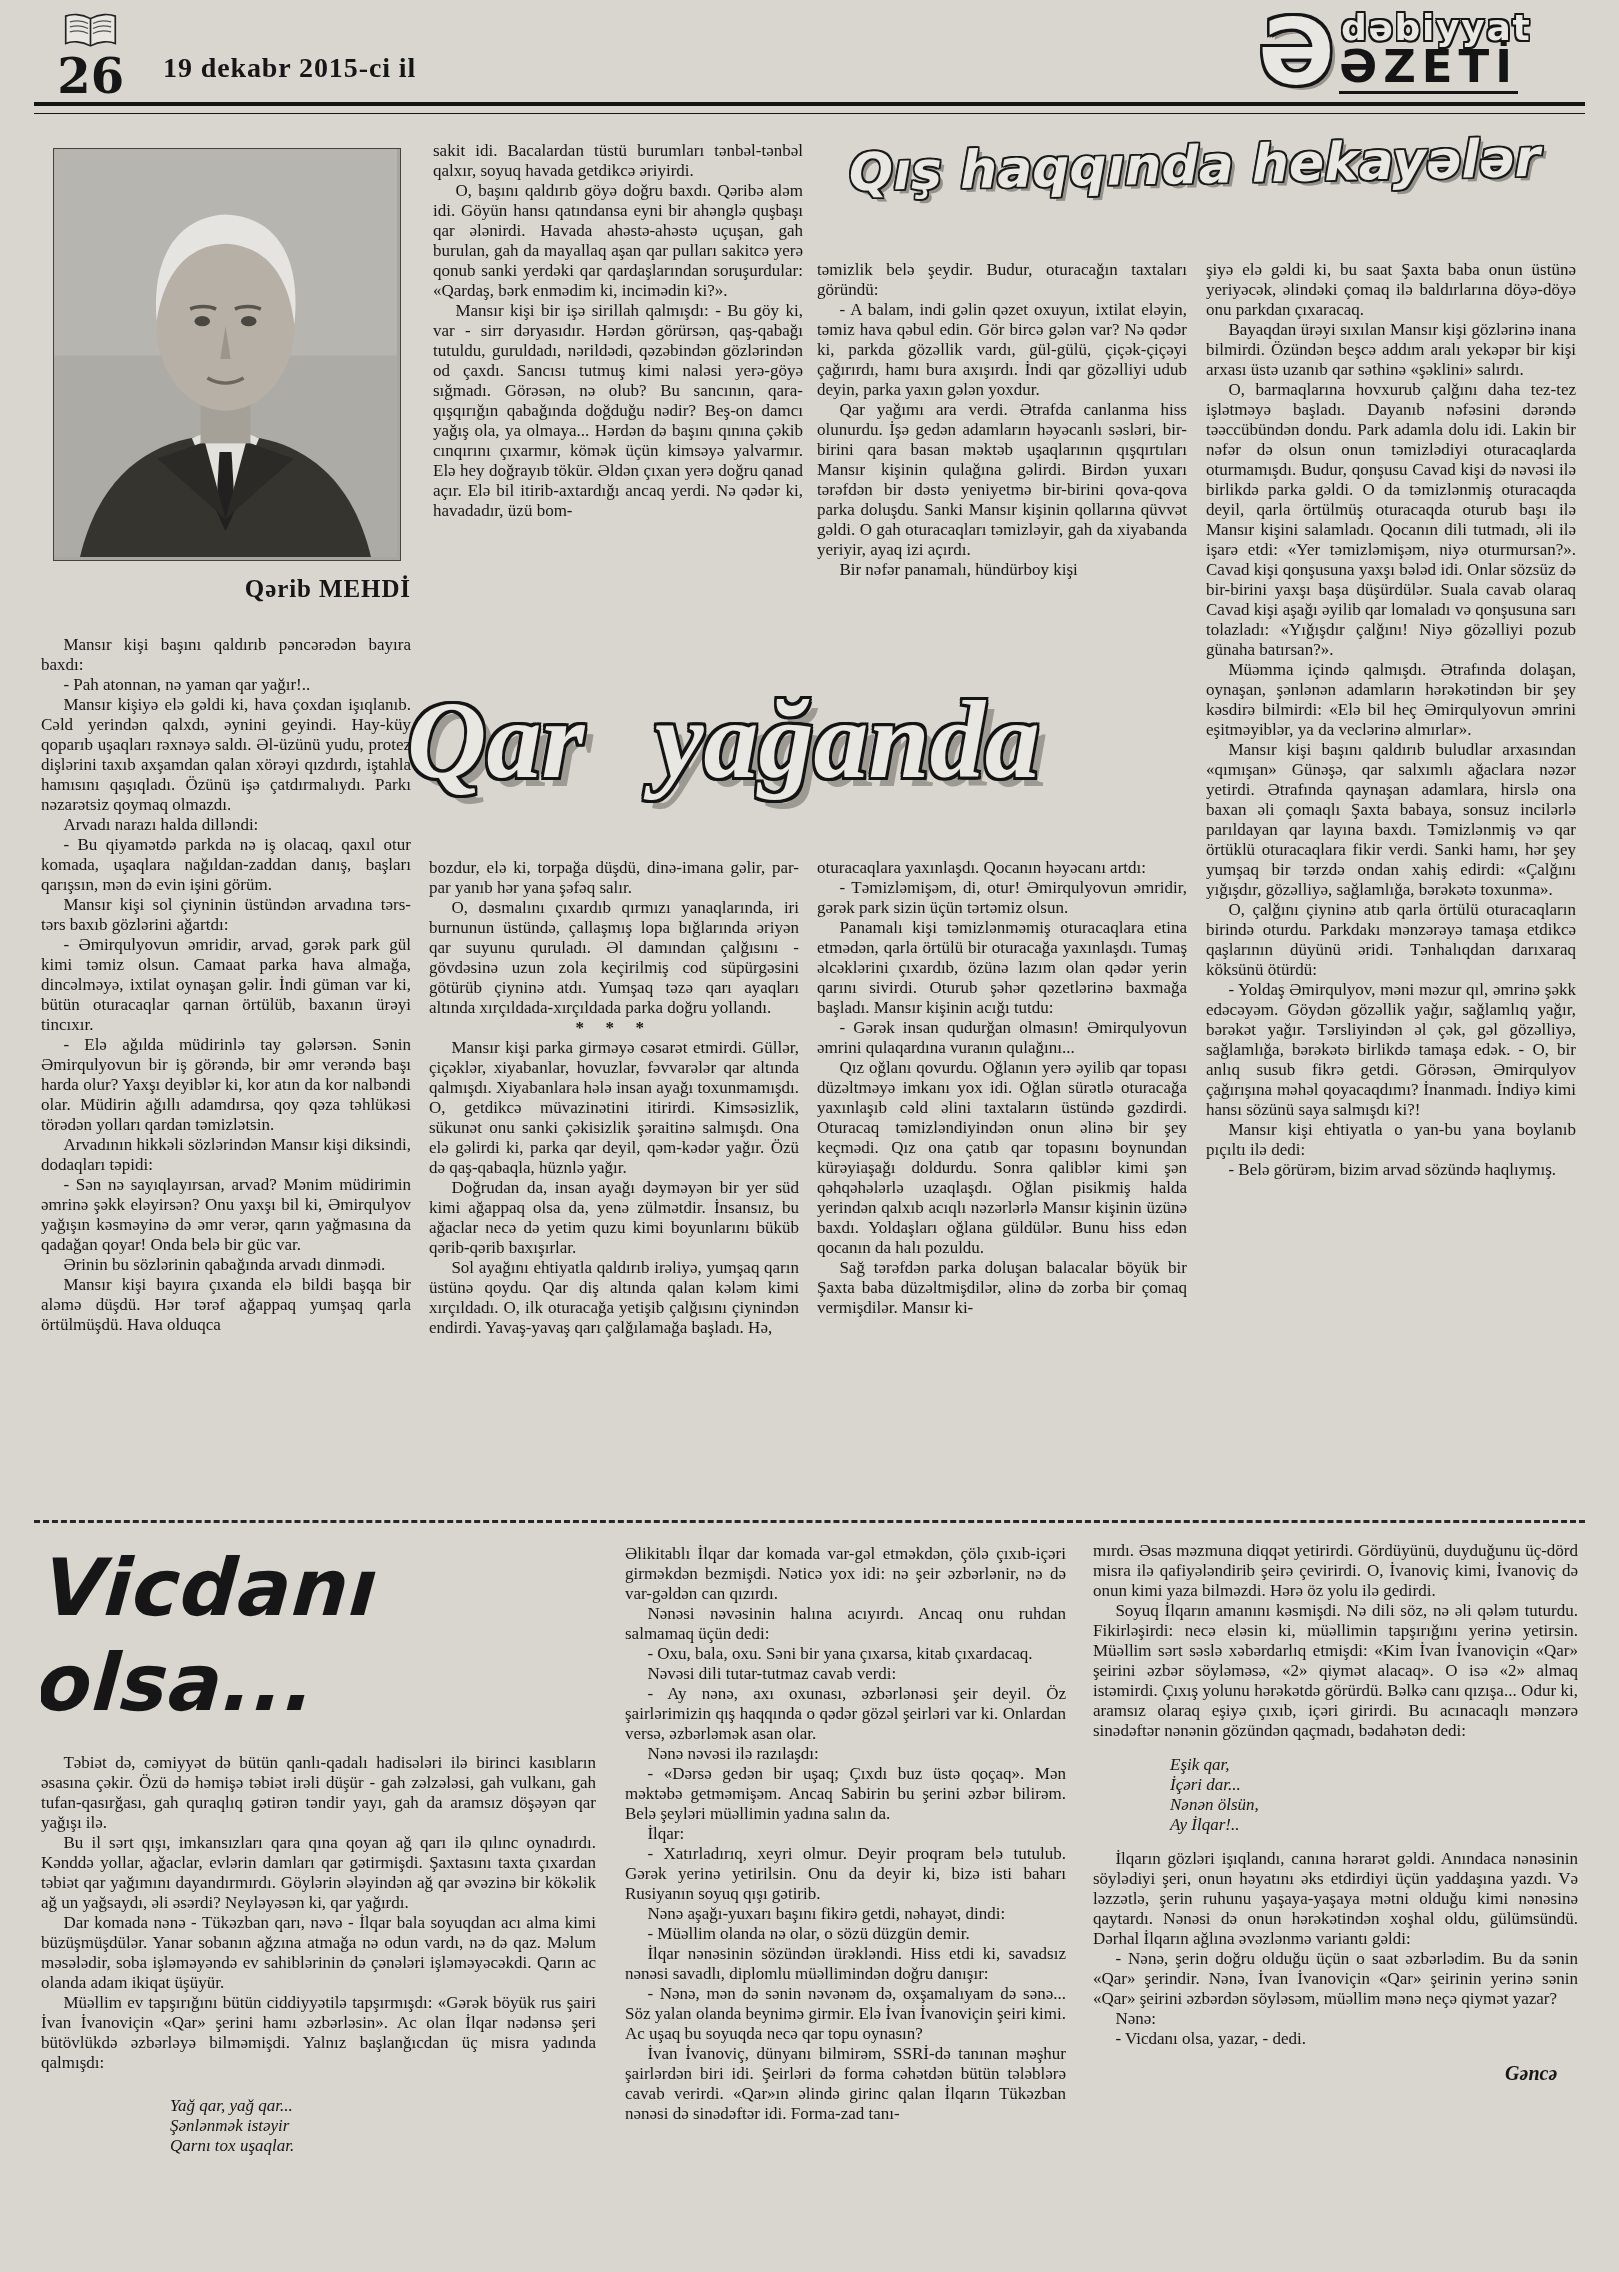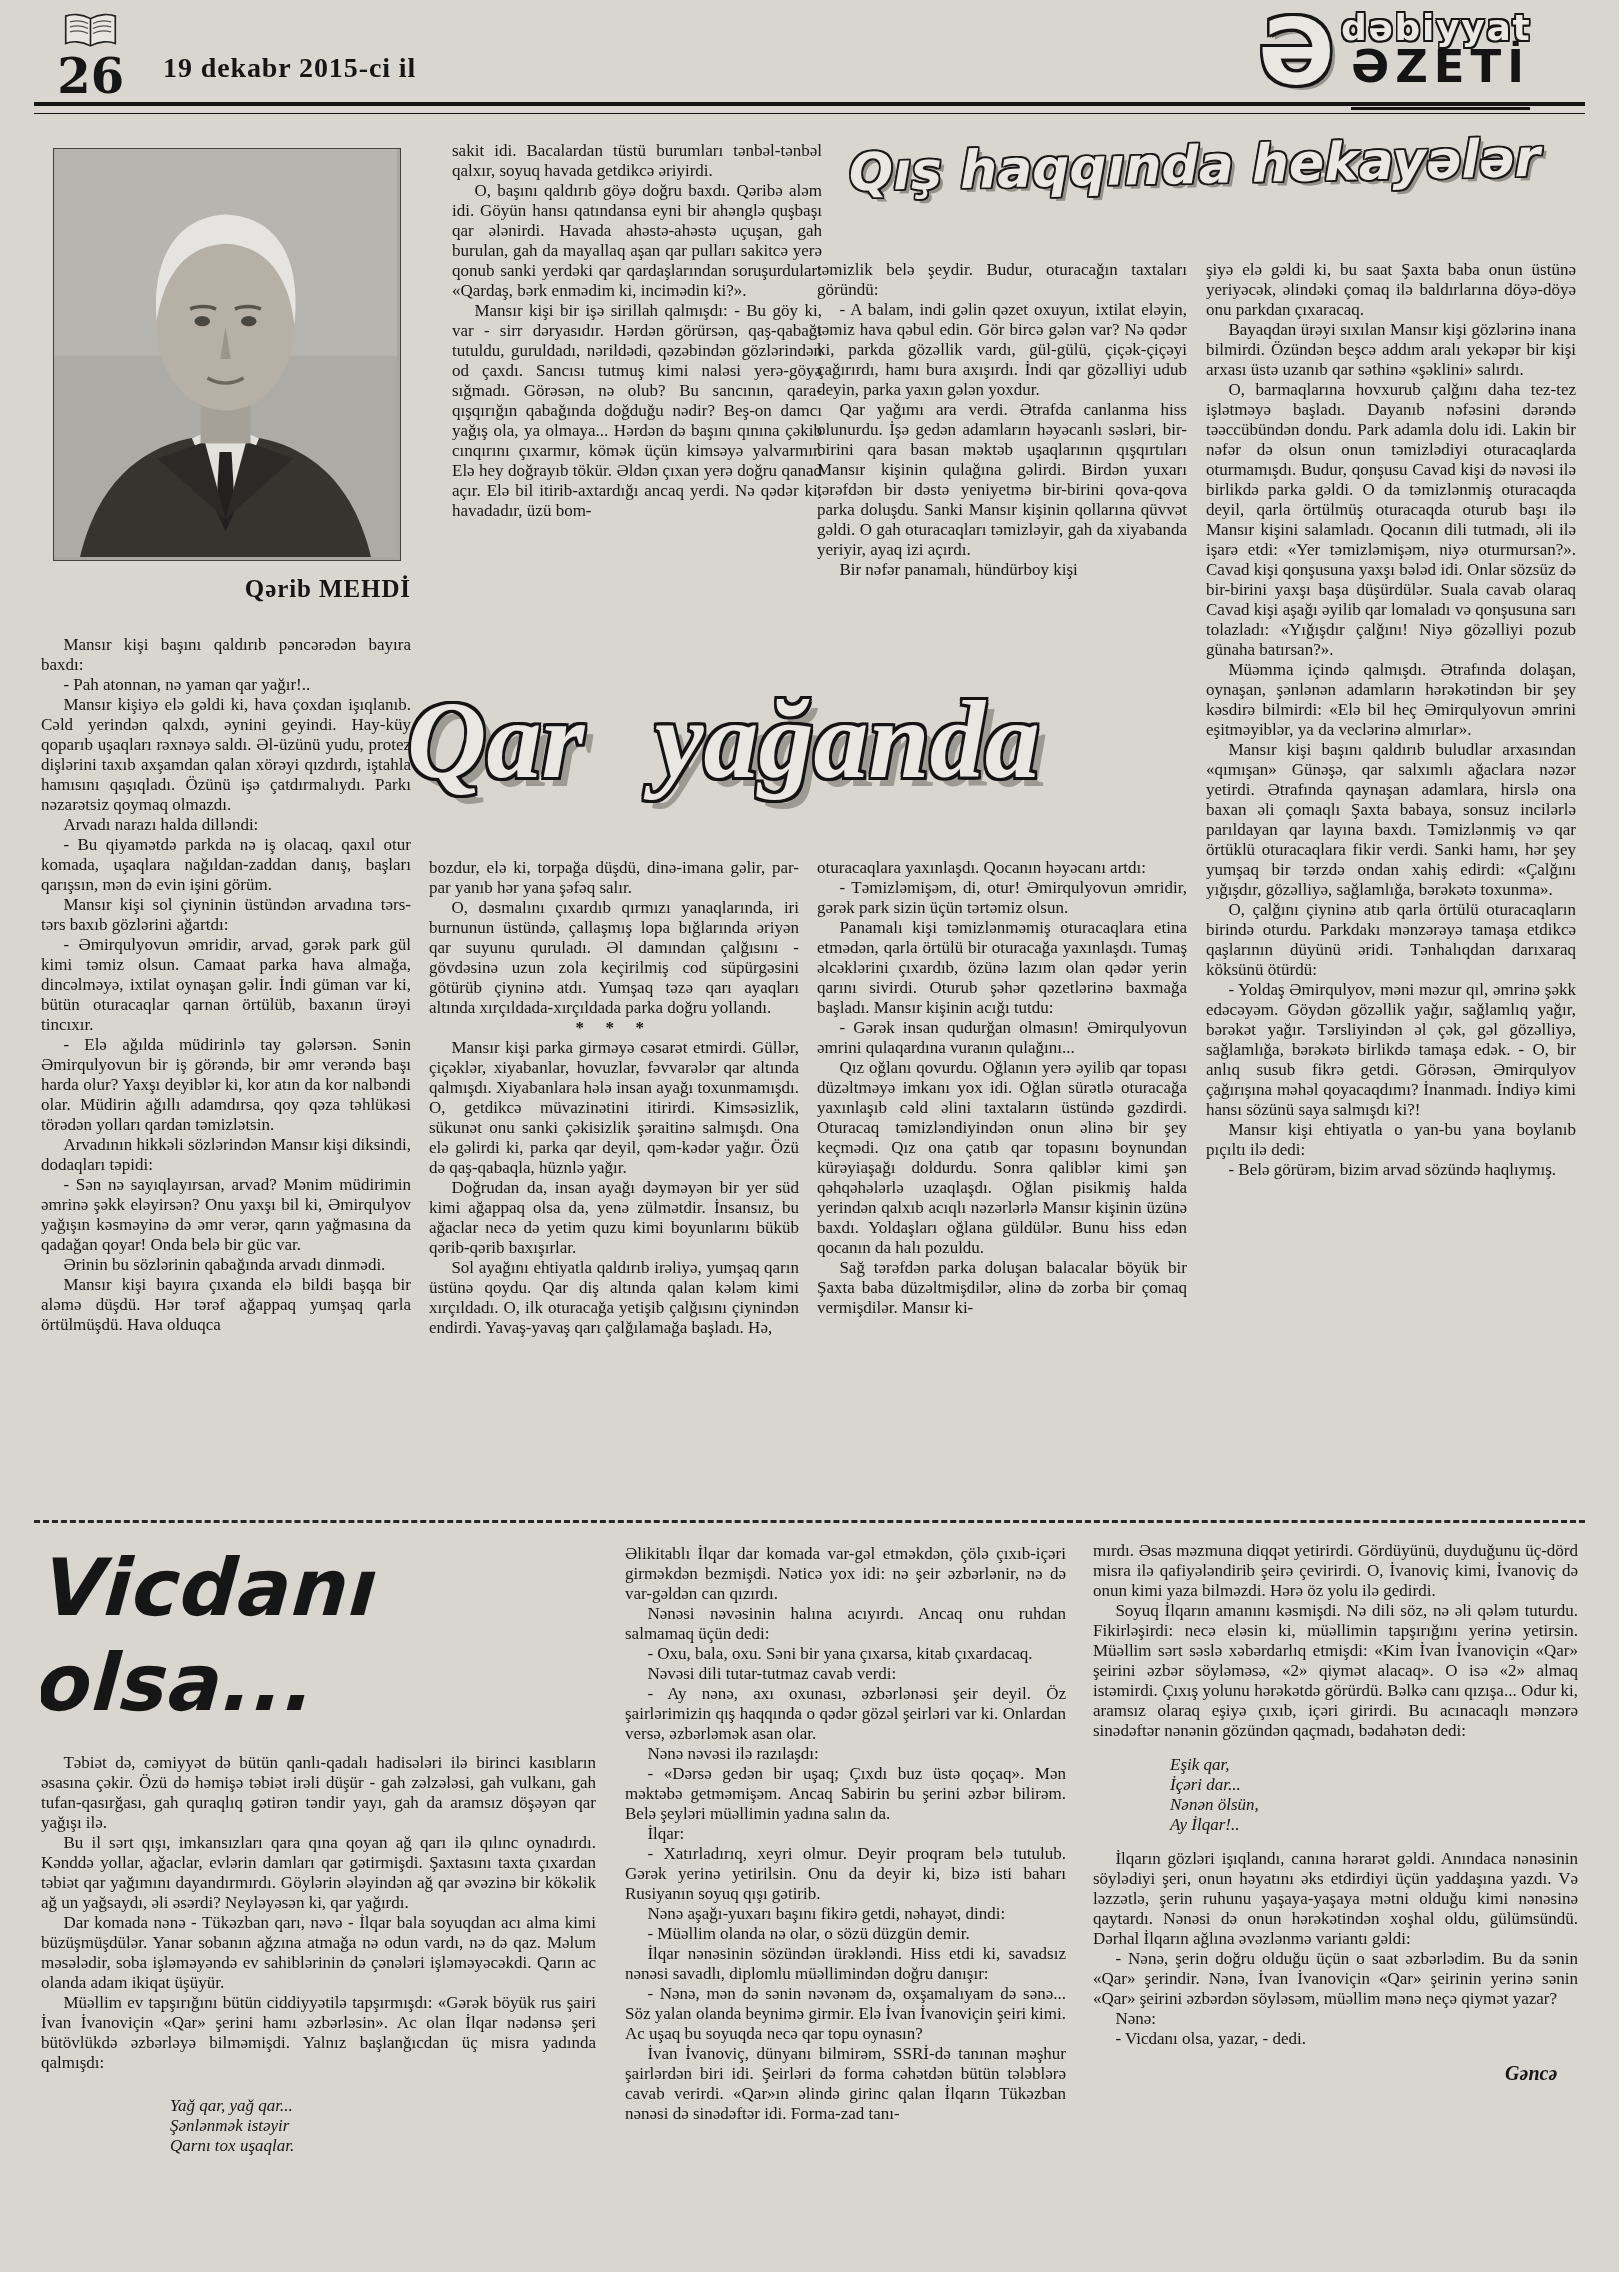--- a/index.html
+++ b/index.html
@@ -11,33 +11,33 @@
   .folio{position:absolute;left:5.2px;top:0;width:103px;text-align:center;}
   .folio .num{font-size:48px;font-weight:bold;line-height:45px;font-family:"DejaVu Serif",serif;}
   .date{position:absolute;left:129px;top:40px;font-size:28px;font-weight:bold;letter-spacing:0.9px;}
   .masthead{position:absolute;right:0;top:-3.4px;width:327px;height:86px;font-family:"DejaVu Sans",sans-serif;}
   .m-glyph{position:absolute;left:0;top:-8.6px;font-size:90px;font-weight:bold;color:#e9e7e1;
     text-shadow:-2.6px -2.6px 0 #161616,2.6px -2.6px 0 #161616,-2.6px 2.6px 0 #161616,2.6px 2.6px 0 #161616,
                 0 -2.6px 0 #161616,0 2.6px 0 #161616,-2.6px 0 0 #161616,2.6px 0 0 #161616,5.2px 5.2px 0 #96948d;}
   .m-word1{position:absolute;left:83px;top:-1.7px;font-size:36px;font-weight:bold;letter-spacing:1.7px;color:#e9e7e1;
     text-shadow:-1.7px -1.7px 0 #161616,1.7px -1.7px 0 #161616,-1.7px 1.7px 0 #161616,1.7px 1.7px 0 #161616,
                 0 -1.7px 0 #161616,0 1.7px 0 #161616,-1.7px 0 0 #161616,1.7px 0 0 #161616;}
-  .m-word2{position:absolute;left:93px;top:34px;font-size:45px;font-weight:900;letter-spacing:6px;color:#141414;
-    border-bottom:3.4px solid #141414;padding-bottom:16px;line-height:48px;}
+  .m-word2{position:absolute;left:81px;top:34px;font-size:45px;font-weight:900;letter-spacing:6px;color:#141414;
+    border-bottom:3.4px solid #141414;padding-bottom:0;line-height:48px;}
   .rule{position:absolute;left:34px;right:34px;top:102px;height:6.9px;
         border-top:4.3px solid #141414;border-bottom:1.7px solid #141414;}
 
   
   .top{position:absolute;left:41px;top:119px;width:1537px;height:1405px;}
   .col{position:absolute;width:370px;overflow:hidden;}
   .text p{margin:0;text-indent:22.4px;text-align:justify;font-size:17px;line-height:20px;}
   .no-first-indent p:first-child{text-indent:0;}
   p.stars{text-align:center;text-indent:0;letter-spacing:8.6px;font-weight:bold;}
   #col1text{left:0;top:516px;height:888px;}
-  #col2a{left:411px;top:22.4px;height:551px;}
+  #col2a{left:392px;top:22.4px;height:551px;}
   #col2b{left:388px;top:739px;height:666px;}
   #col3a{left:776px;top:141px;height:430px;}
   #col3b{left:776px;top:739px;height:666px;}
   #col4{left:1165px;top:141px;height:1264px;}
 
   .photo{position:absolute;left:12px;top:29px;width:346px;height:411px;
          border:1.7px solid #44423f;background:#a8a6a0;}
   .photo svg{display:block;}
   .photo-caption{position:absolute;left:0;top:456px;width:370px;text-align:right;
                  font-weight:bold;font-size:25px;letter-spacing:0.9px;}

